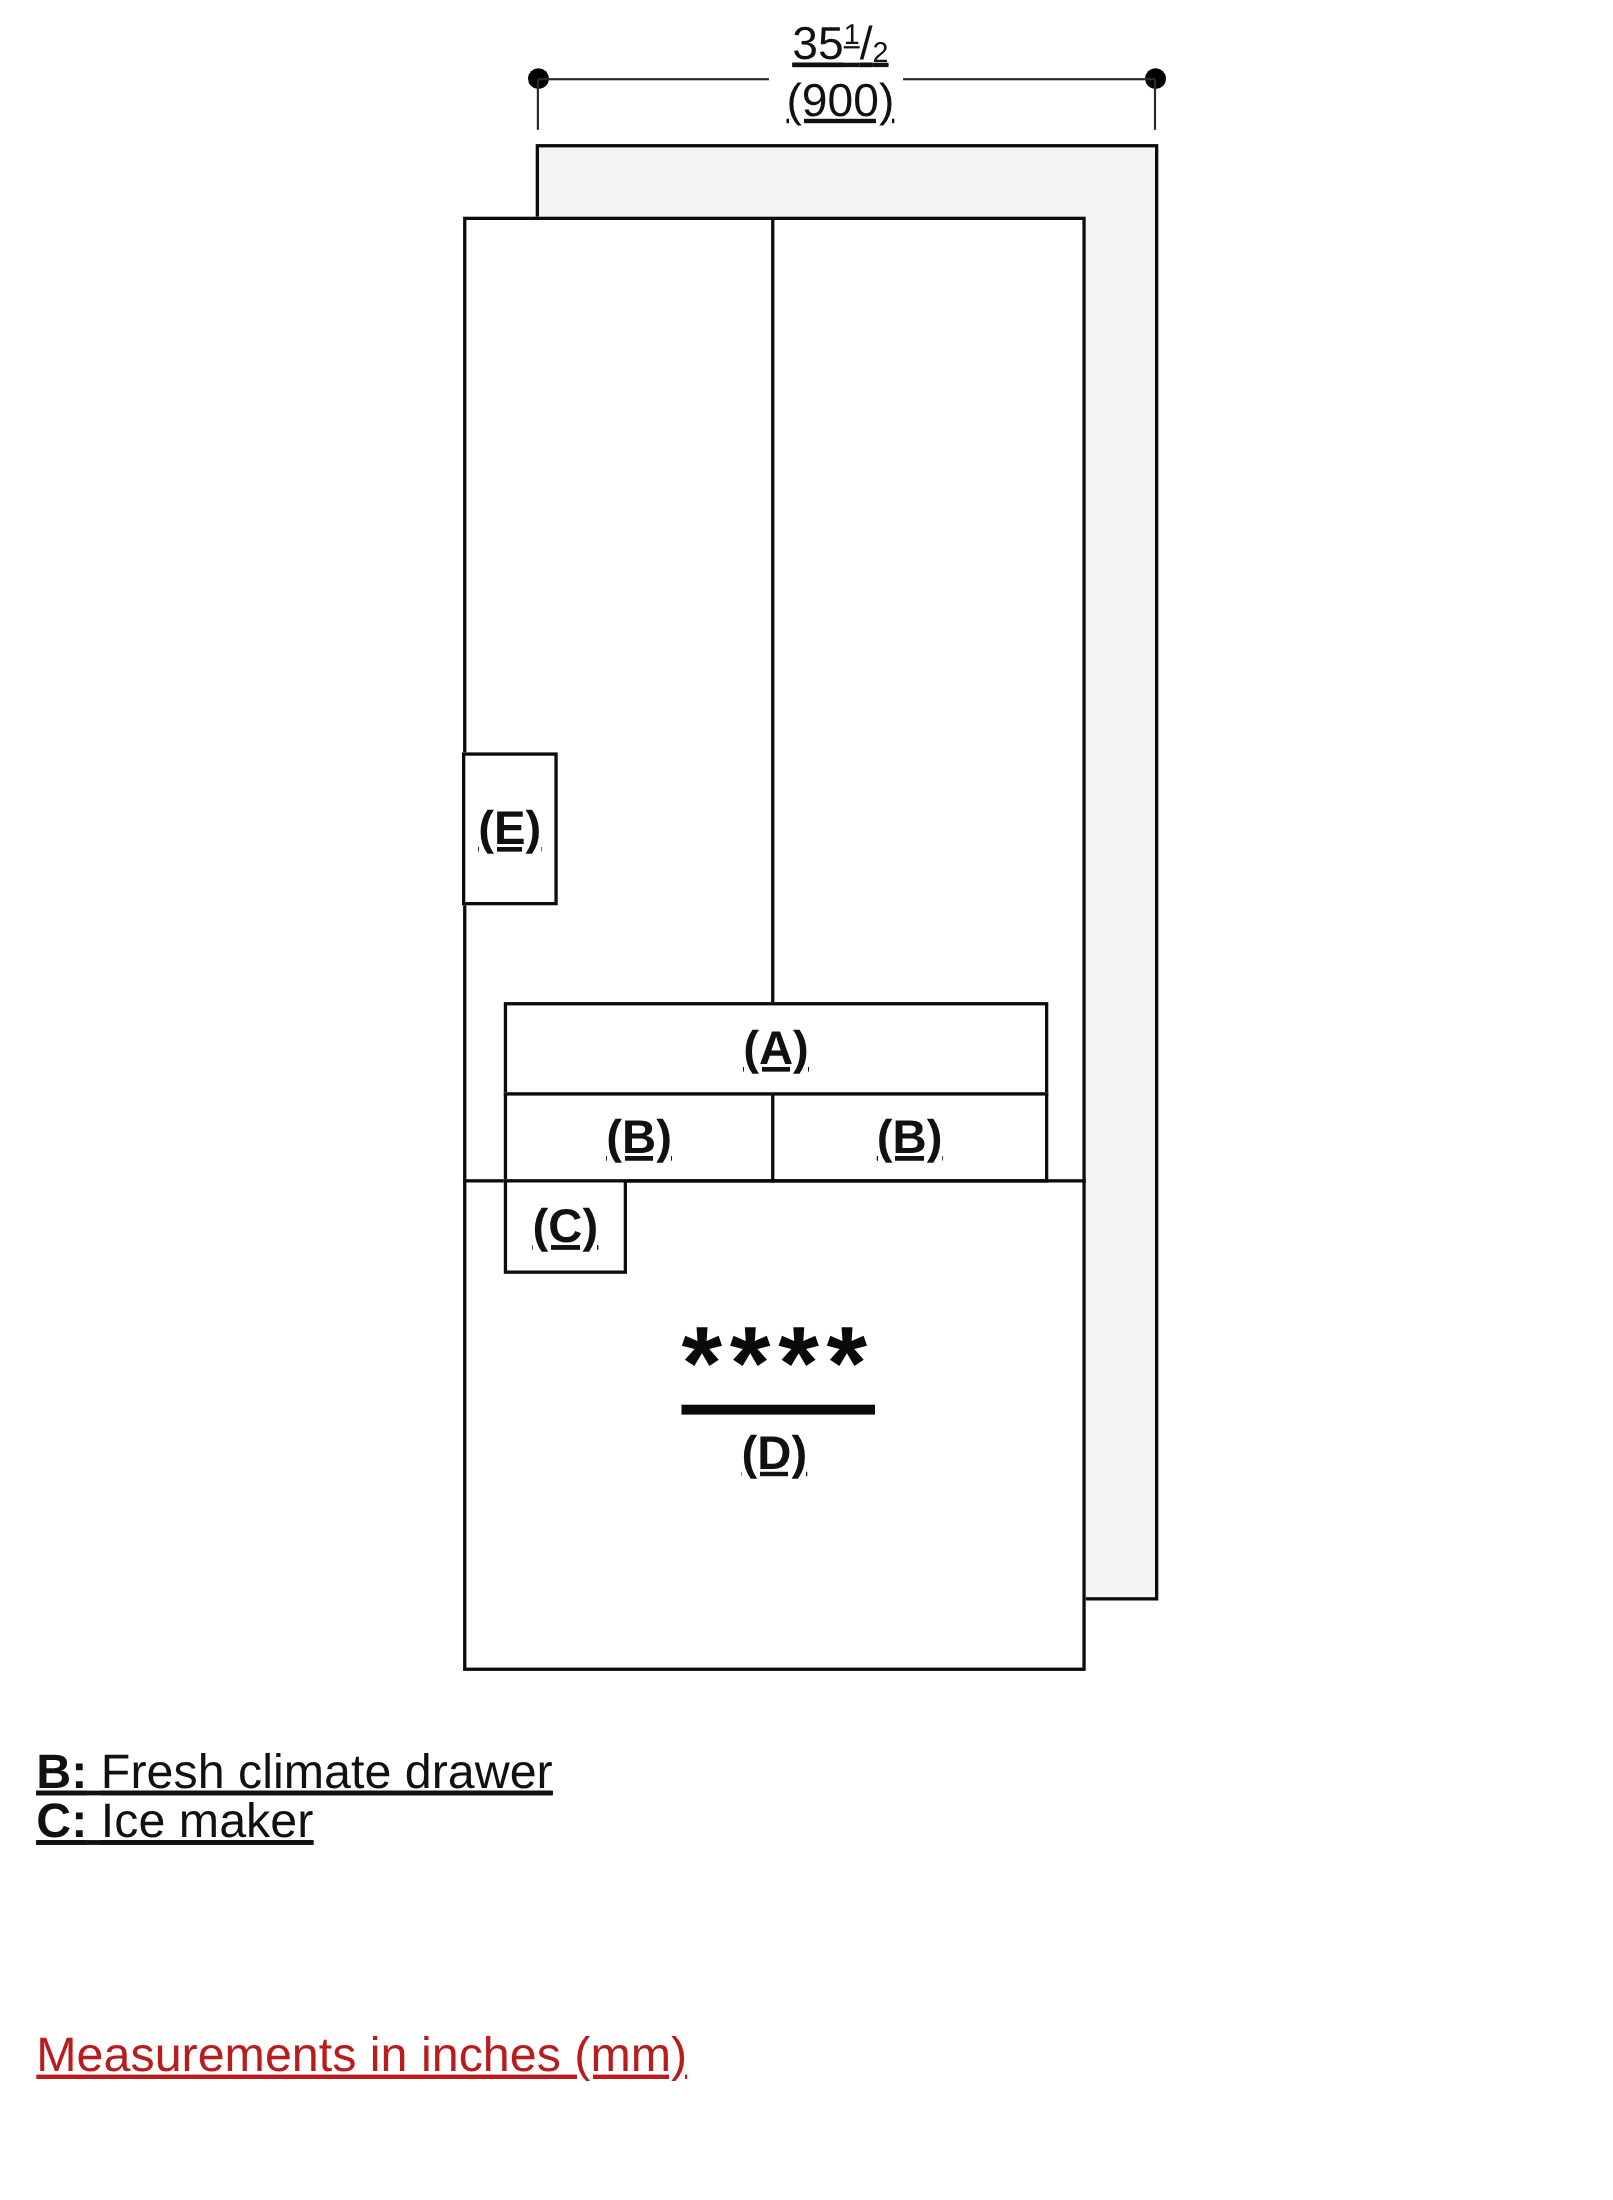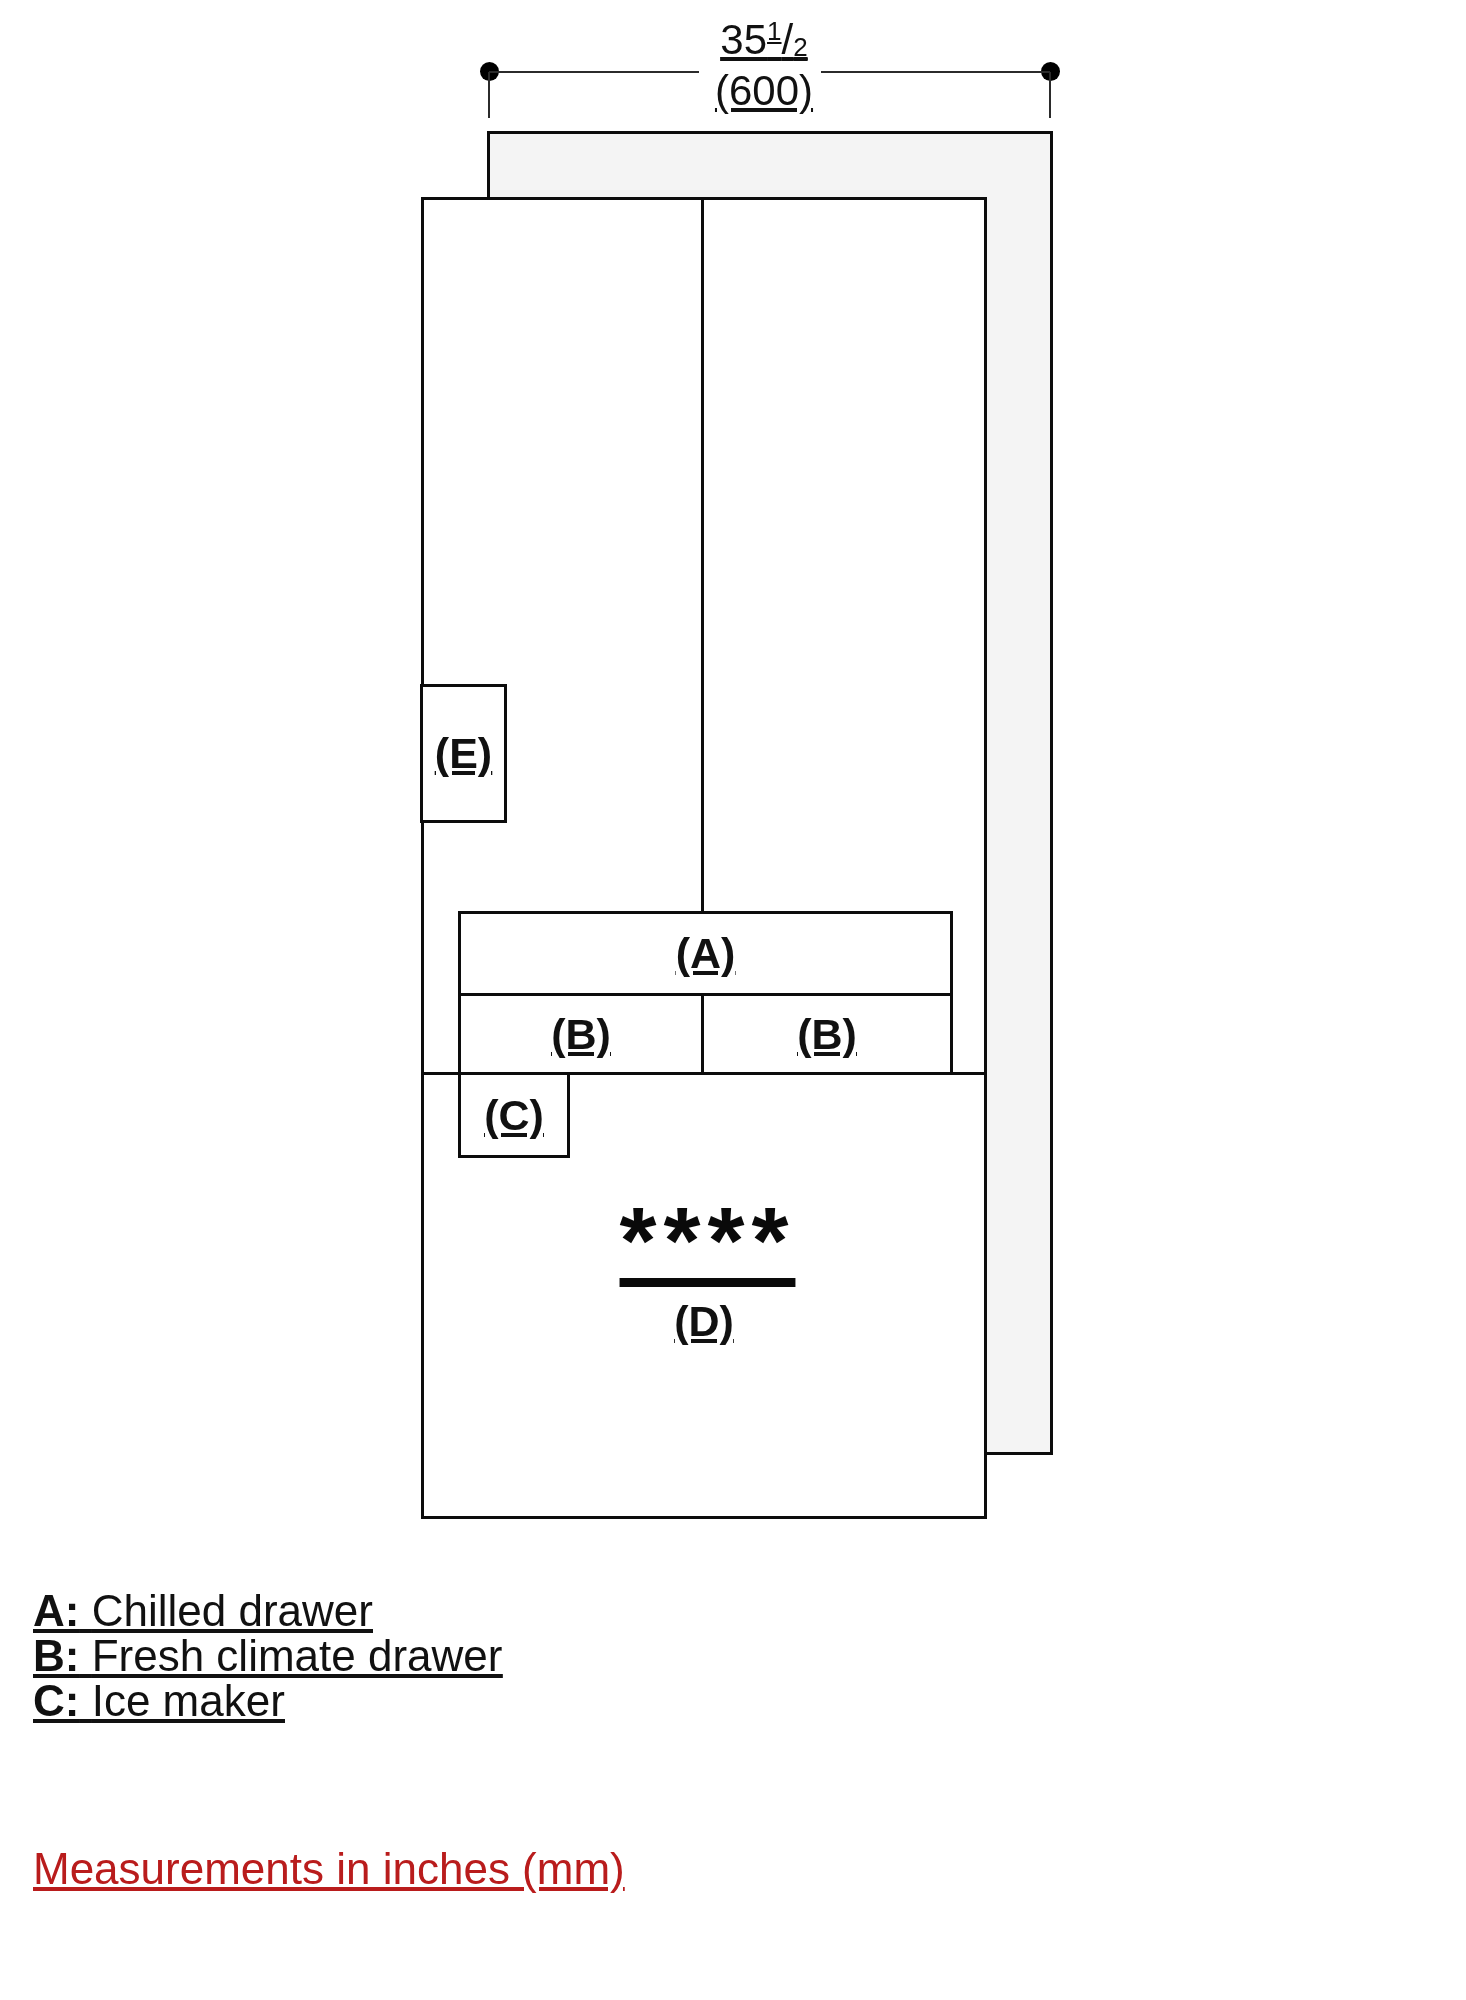--- a/index.html
+++ b/index.html
@@ -78,21 +78,21 @@
 <div class="canvas">
 
   <div class="abs dim-dot dot-left"></div>
   <div class="abs dim-dot dot-right"></div>
   <div class="abs dim-line seg-left"></div>
   <div class="abs dim-line seg-right"></div>
   <div class="abs dim-tick tick-left"></div>
   <div class="abs dim-tick tick-right"></div>
 
   <div class="abs dim-text dim-inches"><span>35</span><sup>1</sup><span>/</span><sub>2</sub></div>
-  <div class="abs dim-text dim-mm">(600)</div>
+  <div class="abs dim-text dim-mm">(900)</div>
 
   <div class="abs back-panel"></div>
   <div class="abs front-outline"></div>
   <div class="abs center-divider"></div>
 
   <div class="abs inner-box box-a">
     <span>(A)</span>
   </div>
   <div class="abs inner-box box-b-left">
     <span>(B)</span>
@@ -105,20 +105,19 @@
     <span>(C)</span>
   </div>
   <div class="abs inner-box box-e">
     <span>(E)</span>
   </div>
 
   <div class="abs stars">****</div>
   <div class="abs label-d">(D)</div>
 
   <div class="abs legend">
-    <div class="legend-line"><b>A:</b> <span>Chilled drawer</span></div>
     <div class="legend-line"><b>B:</b> <span>Fresh climate drawer</span></div>
     <div class="legend-line"><b>C:</b> <span>Ice maker</span></div>
   </div>
 
   <div class="abs note">Measurements in inches (mm)</div>
 
 </div>
 
 </body></html>

